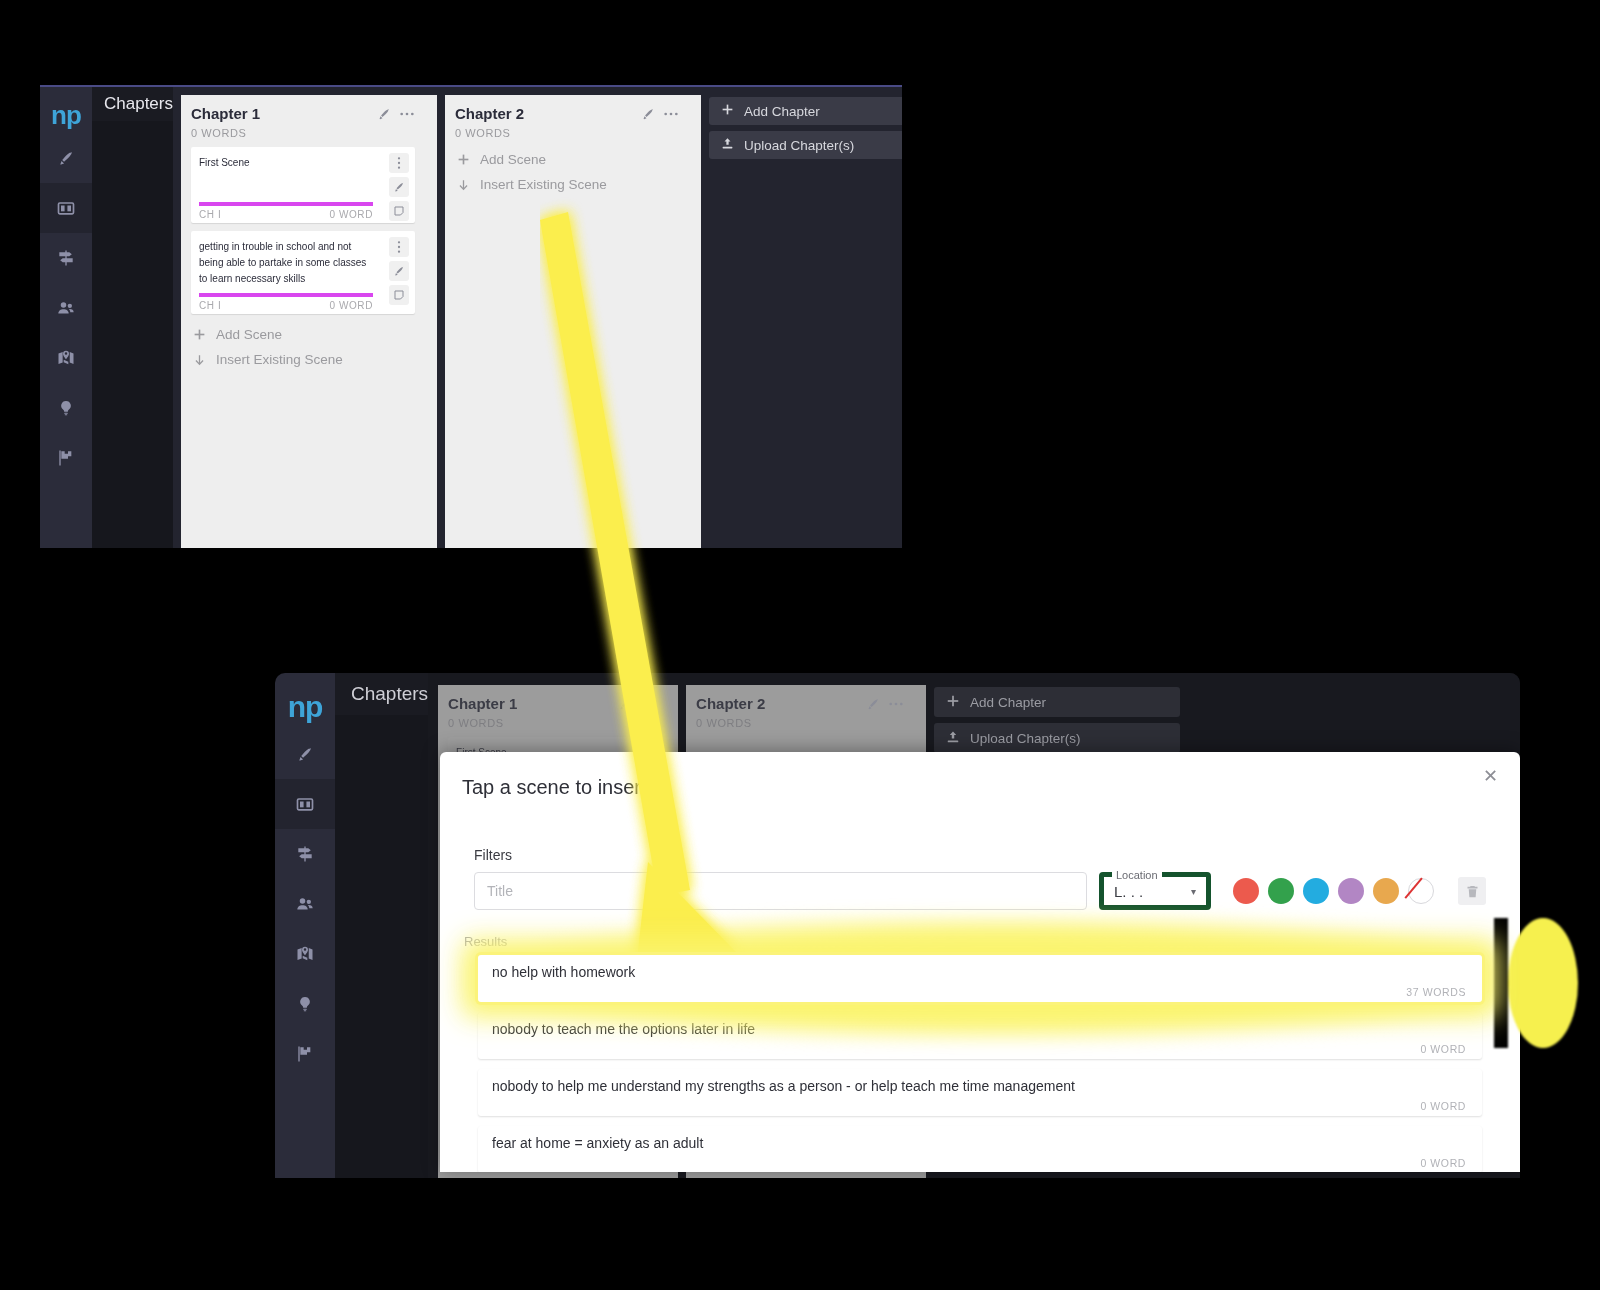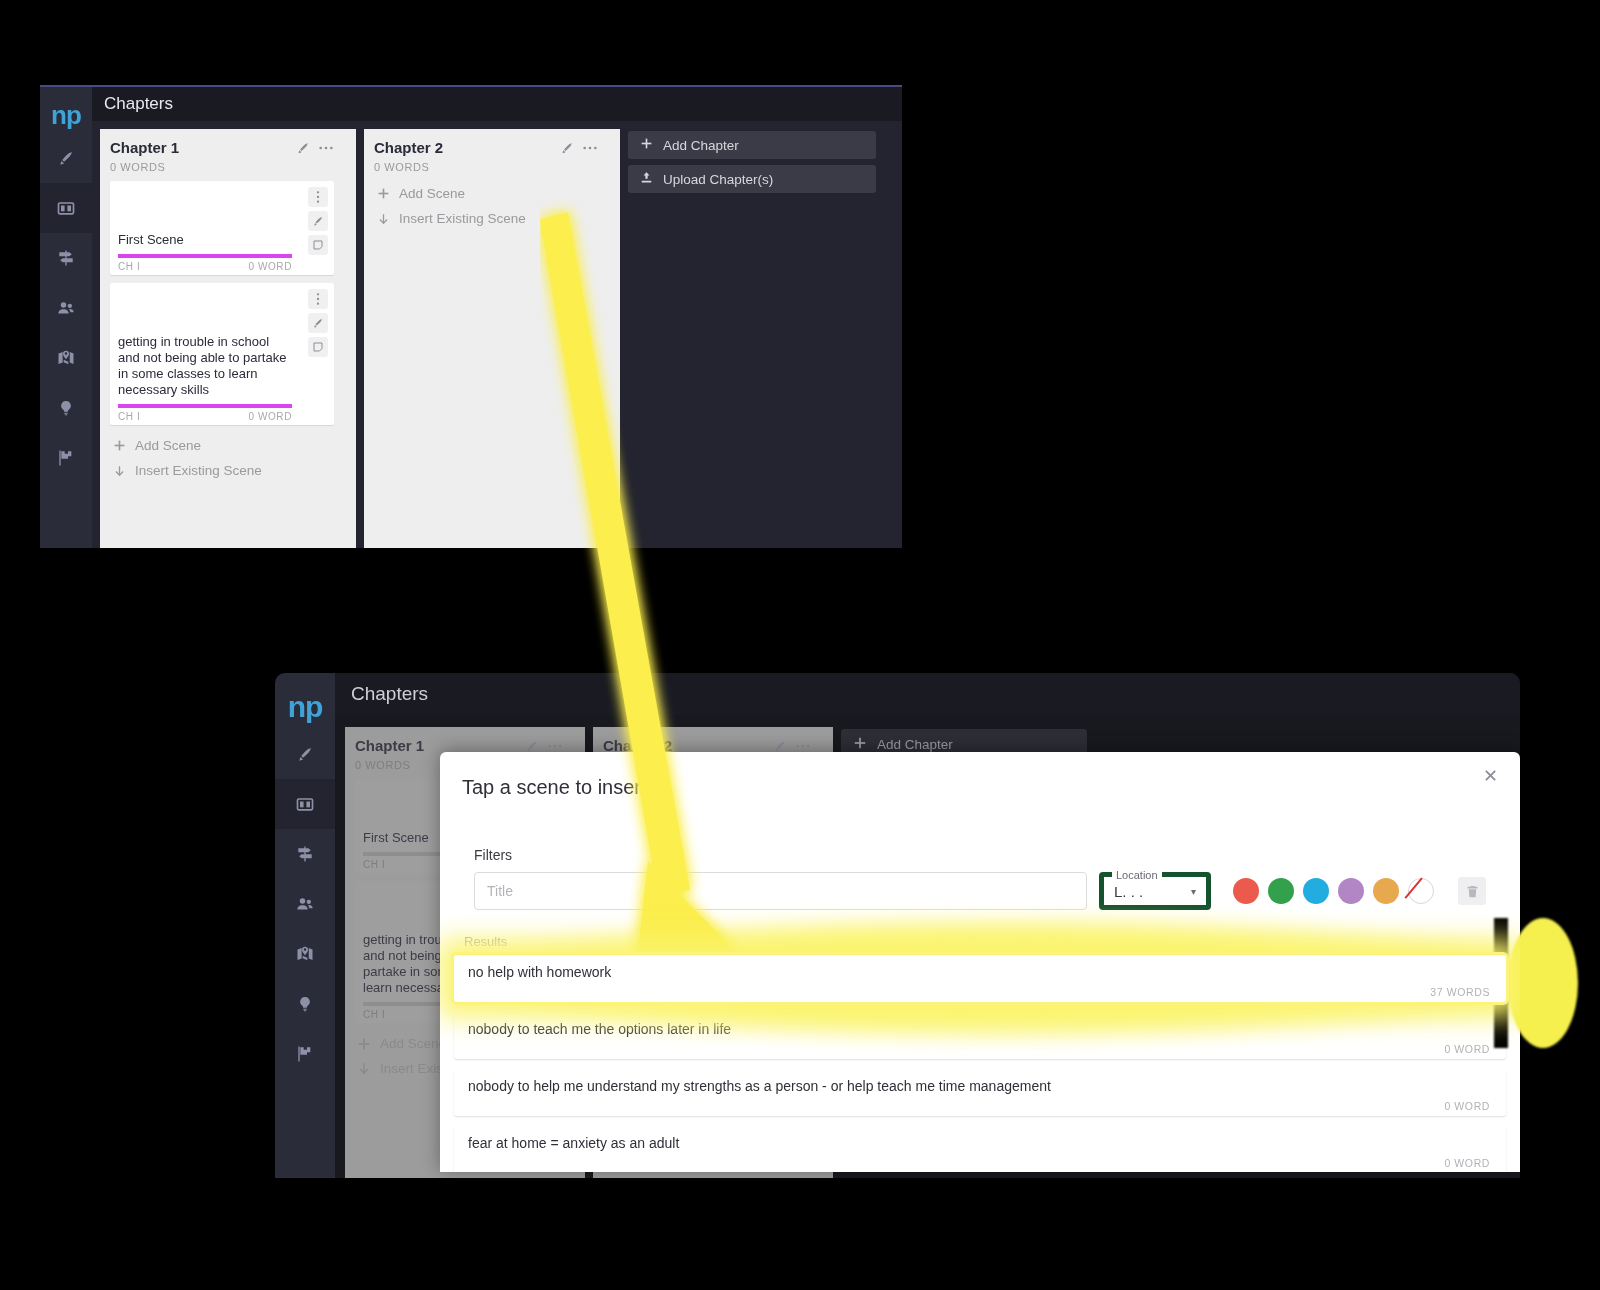--- a/index.html
+++ b/index.html
@@ -26,21 +26,21 @@
     height: 36px; display: flex; align-items: center;
   }
   .rail-btn {
     width: 52px; height: 50px;
     display: flex; align-items: center; justify-content: center;
     color: #8e90a8;
   }
   .rail-btn.active { background: #23242f; }
   .rail-btn svg { display: block; }
 
-  .win-body { flex: 1; background: #16171d; display: flex; flex-direction: column; min-width: 0; }
+  .win-body { flex: 1; background: #16171d; display: flex; flex-direction: row; min-width: 0; }
   .win-header {
     height: 34px; background: #1a1b22;
     display: flex; align-items: center; padding-left: 12px;
   }
   .win-title { color: #e8e8ee; font-size: 17px; }
   .board {
     flex: 1; background: #23242f;
     display: flex; align-items: flex-start;
     padding: 8px 8px 0 8px; gap: 8px; min-height: 0;
   }
@@ -60,21 +60,21 @@
   .chapter-words { font-size: 11px; color: #9a9a9e; letter-spacing: .6px; margin: 5px 0 8px 0; }
 
   .scene-card {
     position: relative; background: #fff;
     border-radius: 2px; margin-bottom: 8px;
     padding: 8px 42px 0 8px;
     box-shadow: 0 1px 1px rgba(0,0,0,.10);
     min-height: 76px;
     display: flex; flex-direction: column;
   }
-  .scene-title { font-size: 13px; color: #2b2c3a; line-height: 16px; flex: 1; margin-top: 43px; }
+  .scene-title { font-size: 10px; color: #2b2c3a; line-height: 16px; flex: 1; }
   .scene-foot {
     display: flex; justify-content: space-between;
     font-size: 10px; color: #a9a9ad; letter-spacing: .6px;
     border-top: 4px solid #d946ef; padding: 3px 0 3px 0; margin-top: 6px;
   }
   .scene-tools { position: absolute; right: 6px; top: 6px; display: flex; flex-direction: column; gap: 4px; }
   .tool-btn {
     width: 20px; height: 20px; border-radius: 3px; background: #f0f0f0;
     display: flex; align-items: center; justify-content: center; color: #8b8d98;
   }
@@ -151,21 +151,21 @@
     content: ""; position: absolute; left: 50%; top: -1px; width: 1.5px; height: 26px;
     background: #d33; transform: rotate(40deg); transform-origin: top center;
   }
   .trash-btn {
     width: 28px; height: 28px; background: #efeff1; border-radius: 3px;
     display: flex; align-items: center; justify-content: center; color: #b7b8bd;
     margin-left: 12px;
   }
 
   .results-label { font-size: 13px; color: #a8a8ae; padding: 24px 0 6px 24px; }
-  .results-list { padding: 0 14px; }
+  .results-list { padding: 0 38px; }
   .result-row {
     position: relative; background: #fff; border-radius: 3px;
     margin-bottom: 10px; padding: 9px 14px 2px 14px;
     box-shadow: 0 1px 2px rgba(0,0,0,.13);
   }
   .result-title { font-size: 14px; color: #2f3038; }
   .result-words {
     text-align: right; font-size: 10.5px; color: #b1b2b7;
     letter-spacing: .6px; padding: 6px 2px 2px 0;
   }

